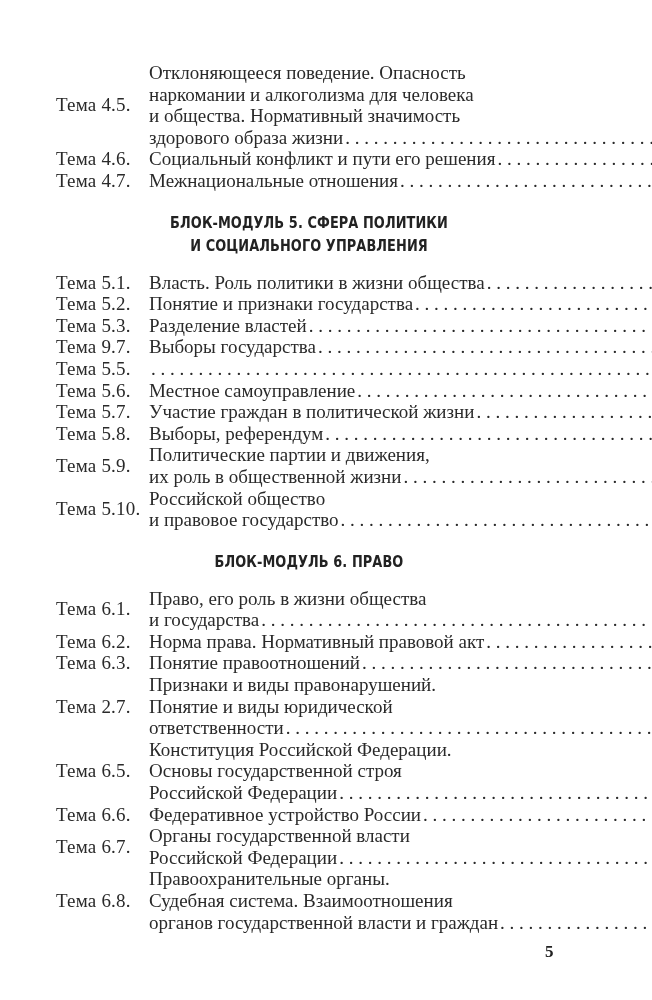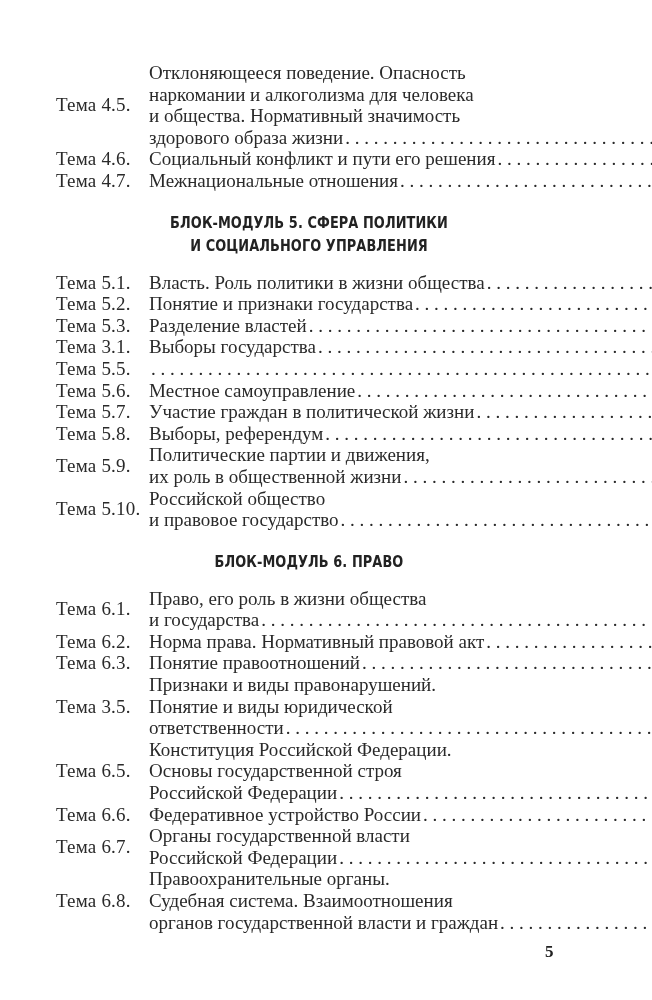--- a/index.html
+++ b/index.html
@@ -150,21 +150,21 @@
     <div class="entry">
       <span class="num">Тема 5.3.</span>
       <div class="body">
           <div class="line">
             <span class="txt">Разделение властей</span>
             <span class="leader"></span>
           </div>
         </div>
     </div>
     <div class="entry">
-      <span class="num">Тема 3.1.</span>
+      <span class="num">Тема 9.7.</span>
       <div class="body">
           <div class="line">
             <span class="txt">Выборы государства</span>
             <span class="leader"></span>
           </div>
         </div>
     </div>
     <div class="entry">
       <span class="num">Тема 5.5.</span>
       <div class="body">
@@ -255,21 +255,21 @@
     <div class="entry">
       <span class="num">Тема 6.3.</span>
       <div class="body">
           <div class="line">
             <span class="txt">Понятие правоотношений</span>
             <span class="leader"></span>
           </div>
         </div>
     </div>
     <div class="entry">
-      <span class="num">Тема 3.5.</span>
+      <span class="num">Тема 2.7.</span>
       <div class="body">
         <div class="line">
             <span class="txt">Признаки и виды правонарушений.</span>
           </div>
         <div class="line">
             <span class="txt">Понятие и виды юридической</span>
           </div>
         <div class="line">
             <span class="txt">ответственности</span>
             <span class="leader"></span>

